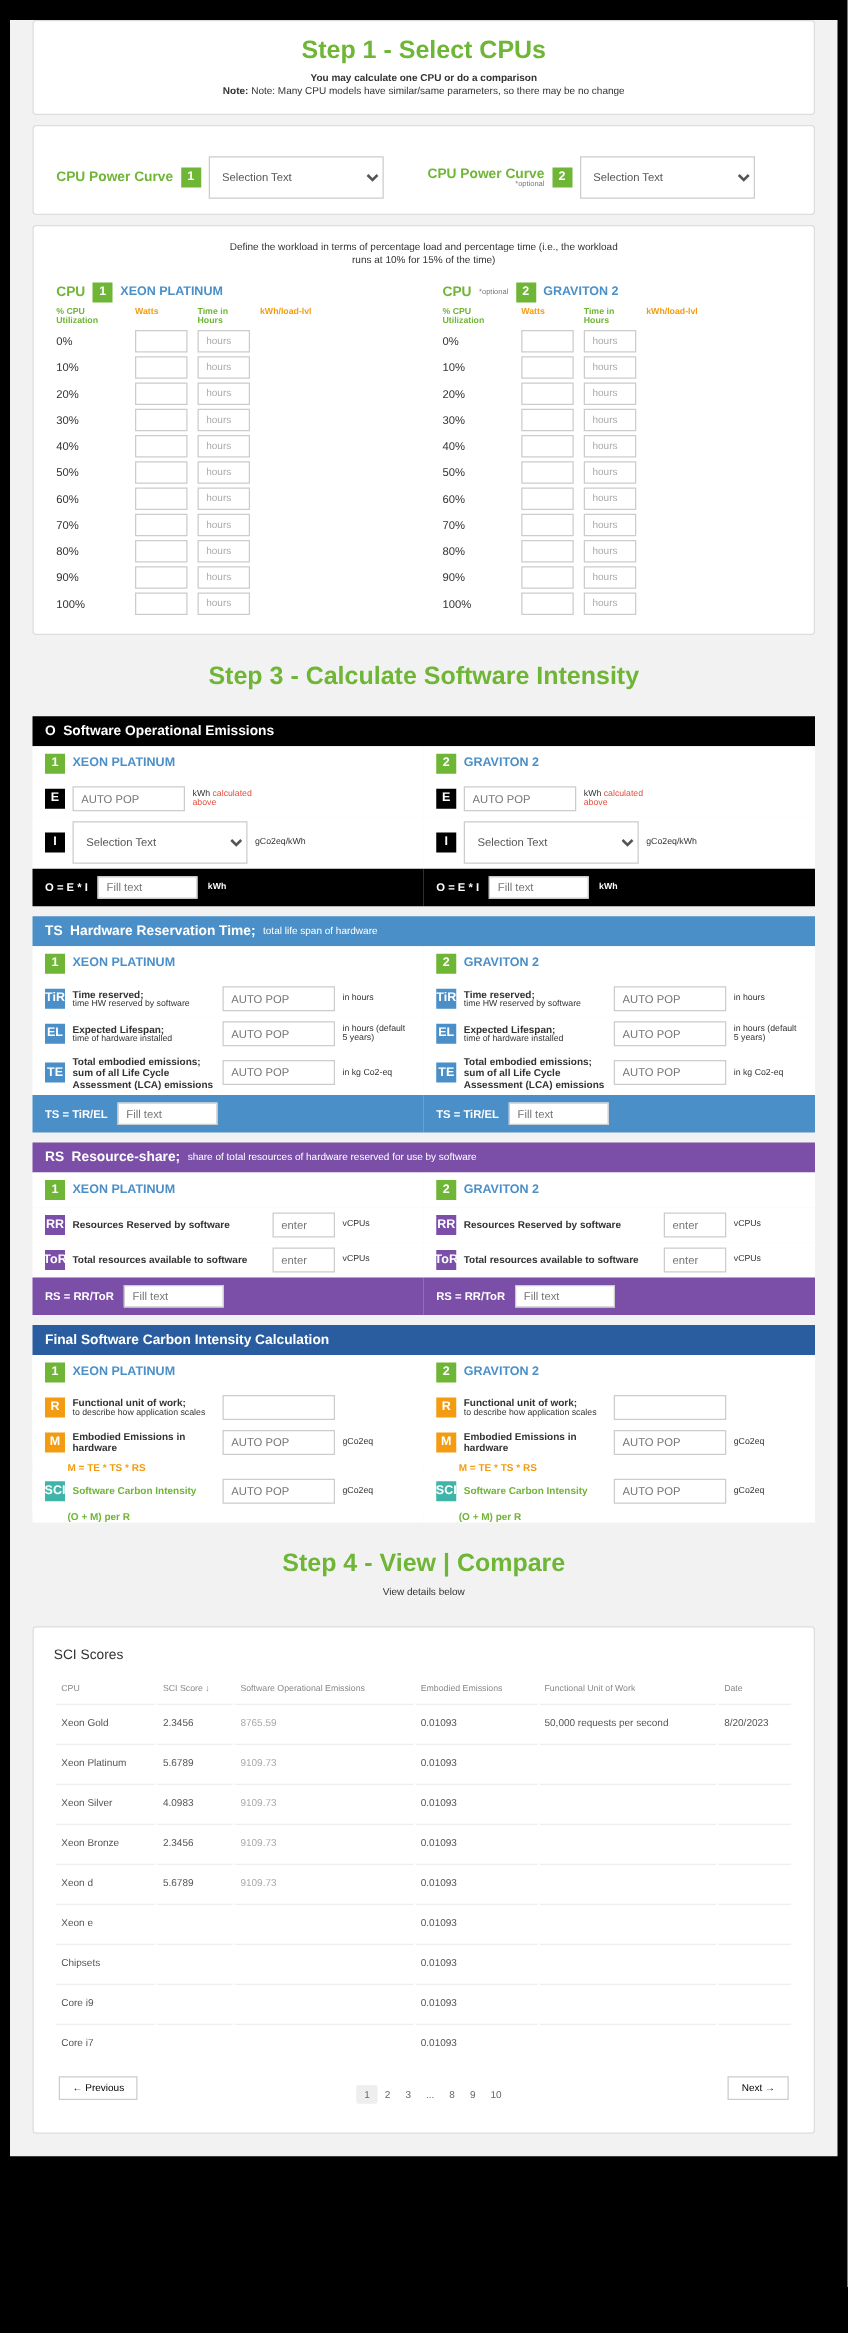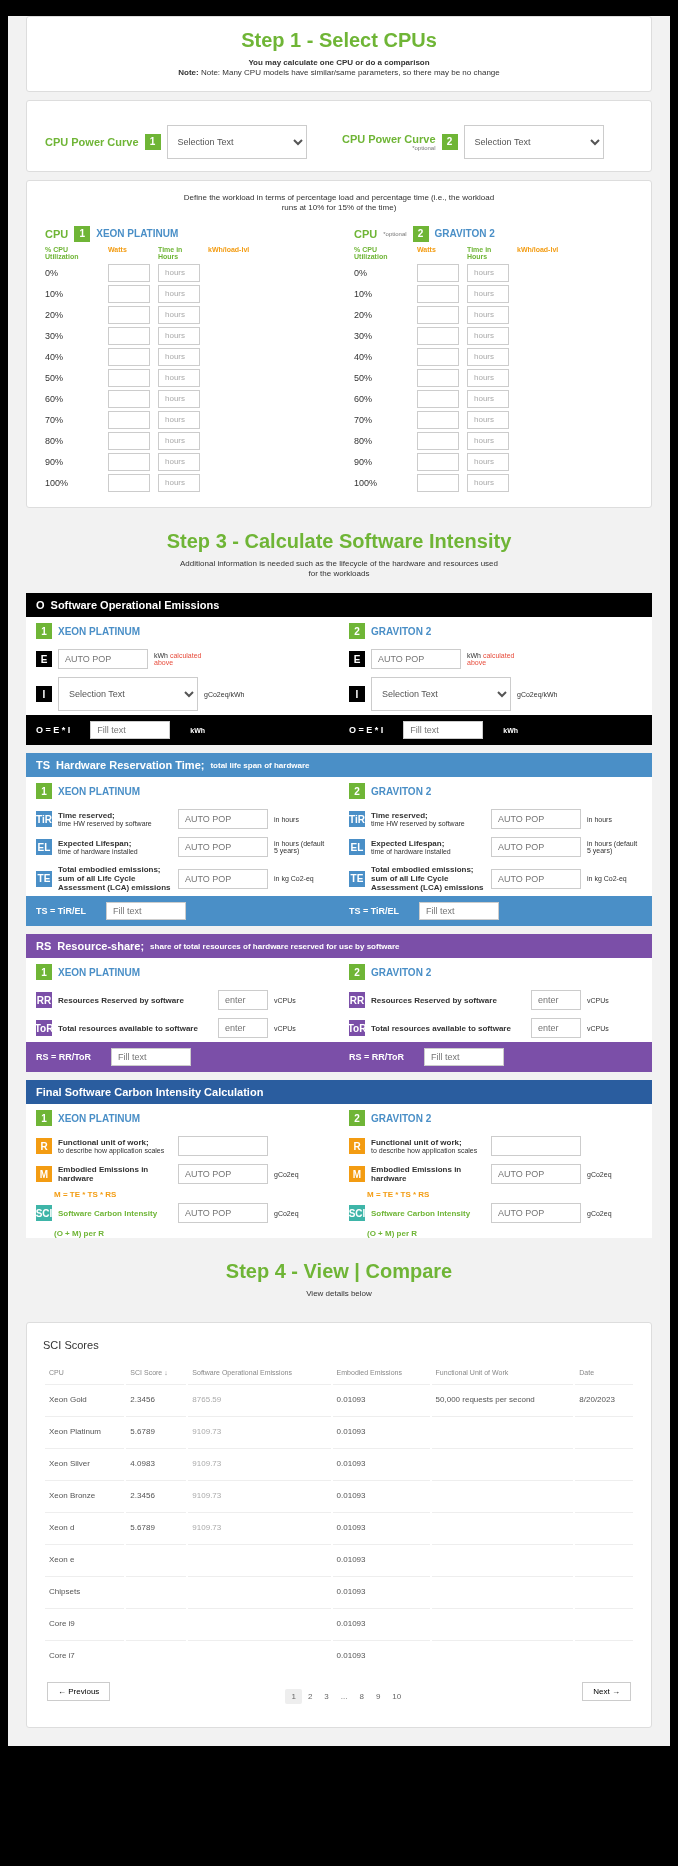--- a/index.html
+++ b/index.html
@@ -28,33 +28,33 @@
 .wl-head{display:flex;gap:8px;font-size:7px;color:#6fb536;font-weight:700;margin-bottom:4px}
 .wl-head span:nth-child(1){width:55px}
 .wl-head span:nth-child(2){width:42px;color:#f39c12}
 .wl-head span:nth-child(3){width:42px}
 .wl-head span:nth-child(4){width:45px;color:#f39c12}
 .wl-row{display:flex;align-items:center;gap:8px;margin-bottom:3px}
 .wl-row .pct{width:55px;font-size:9px;color:#333}
 .wl-row input{width:42px;height:18px;font-size:8px}
 .wl-row input::placeholder{color:#aaa}
 .sec-bar{color:#fff;padding:6px 10px;font-size:11px;font-weight:700;display:flex;align-items:center;gap:6px}
-.sec-bar .sm{font-size:8px;font-weight:700}
+.sec-bar .sm{font-size:8px;font-weight:400}
 .sec-black{background:#000}
 .sec-blue{background:#4a8fc7}
 .sec-purple{background:#7b4fa8}
 .sec-blue2{background:#2a5d9f}
 .sub-head{background:#fff;padding:6px 10px;display:flex;align-items:center;gap:6px}
 .calc-row{display:flex;align-items:center;gap:6px;padding:4px 10px;background:#fff}
 .calc-row .lbl{font-size:8px;font-weight:700;color:#333;flex:1}
 .calc-row .sub{font-size:7px;font-weight:400;display:block}
 .calc-row input{width:90px;height:20px}
 .calc-row .unit{font-size:7px;color:#333;width:55px}
 .note{color:#e74c3c;font-size:7px}
-.formula-bar{padding:6px 10px;display:flex;align-items:center;gap:20px;color:#fff;font-size:9px;font-weight:700}
+.formula-bar{padding:6px 10px;display:flex;align-items:center;gap:8px;color:#fff;font-size:9px;font-weight:700}
 .formula-bar input{width:80px;height:18px;background:#fff;color:#333}
 .split{display:flex}
 .split>div{flex:1}
 .step4{text-align:center;padding:14px}
 .tbl{width:100%;font-size:8px;color:#555}
 .tbl th{text-align:left;font-weight:400;color:#888;padding:6px 4px;font-size:7px}
 .tbl td{padding:10px 4px;border-top:1px solid #eee}
 .tbl-title{font-size:11px;color:#333;margin-bottom:10px;font-weight:400}
 .pager{display:flex;justify-content:space-between;align-items:flex-end;padding:10px 4px;font-size:8px;color:#666}
 .pager .pages span{padding:3px 6px;cursor:pointer}
@@ -230,21 +230,20 @@
               <input type="text" style="">
               <input type="text" placeholder="hours" style="">
             </div>
           </div>
 </div>
 </div>
 </div>
 
 <div style="padding:14px 18px 6px">
 <div class="step-title">Step 3 - Calculate Software Intensity</div>
-<div class="step-sub" style="max-width:320px;margin:0 auto">Additional information is needed such as the lifecycle of the hardware and resources used for the workloads</div>
 </div>
 
 <div style="margin:8px 18px">
 <div class="sec-bar sec-black">
         <span>O</span>
         <span>Software Operational Emissions</span>
       </div>
 <div class="split" id="secO">
         <div>
           <div class="sub-head">

